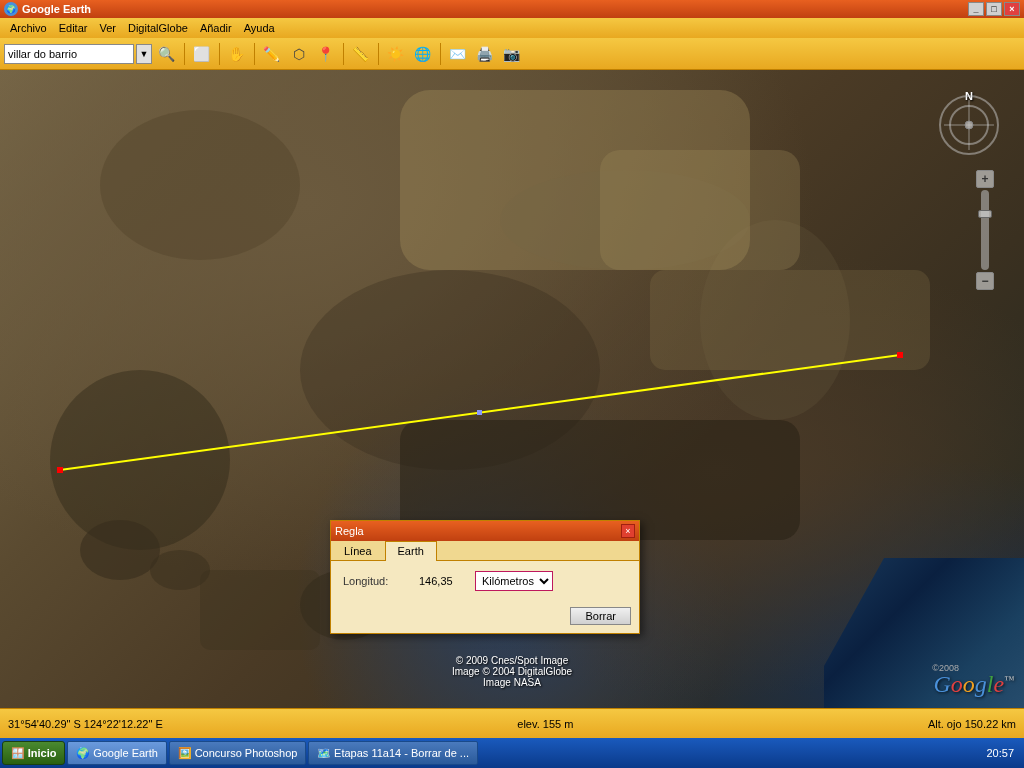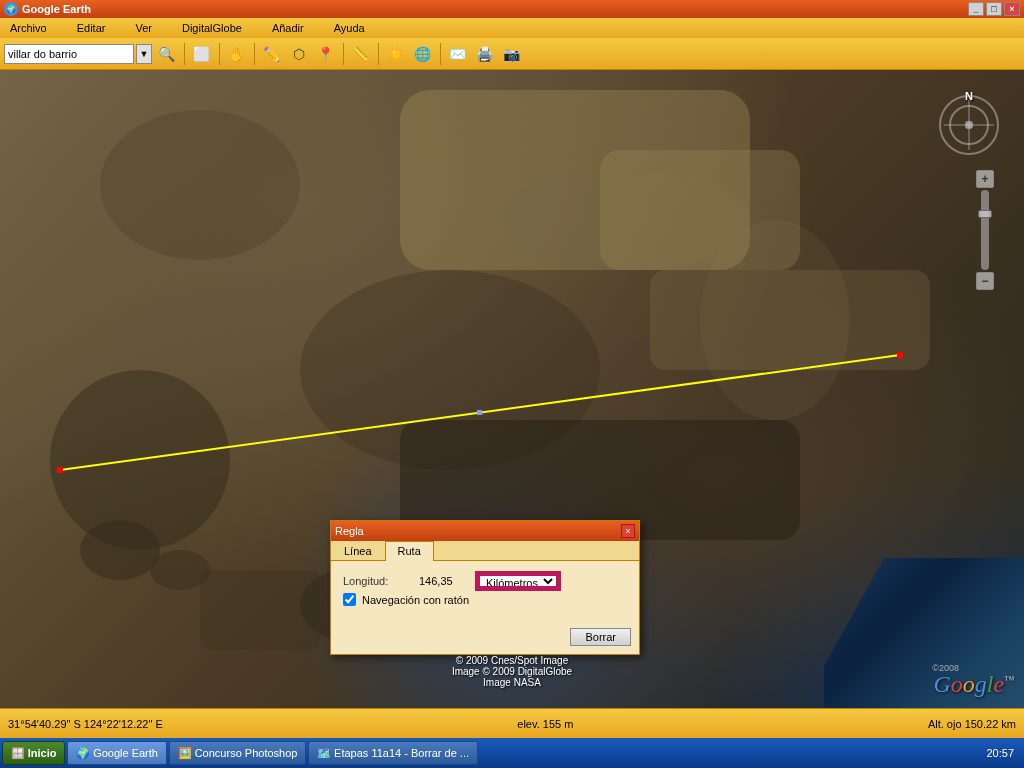--- a/index.html
+++ b/index.html
@@ -29,21 +29,21 @@
       display: flex; align-items: center; justify-content: center; font-size: 9px; cursor: pointer; color: #000;
     }
 
     
     #menubar {
       height: 20px;
       background: linear-gradient(to bottom, #f5c842, #e8a820);
       display: flex;
       align-items: center;
       padding: 0 4px;
-      gap: 18px;
+      gap: 0;
       font-size: 11px;
     }
     .menu-item {
       padding: 1px 6px;
       cursor: pointer;
       color: #000;
     }
 
     
     #toolbar {
@@ -241,21 +241,21 @@
       min-width: 70px;
     }
     .dialog-value {
       font-size: 11px;
       color: #000;
       min-width: 50px;
     }
     .unit-select {
       height: 20px;
       font-size: 11px;
-      border: 5px solid #be185d;
+      border: 1px solid #be185d;
       background: white;
       padding: 0 2px;
     }
     .dialog-checkbox-row {
       display: flex;
       align-items: center;
       gap: 6px;
       margin-bottom: 8px;
     }
     .dialog-btn {
@@ -463,45 +463,41 @@
     <div class="zoom-btn">−</div>
   </div>
 
   <div id="dialog">
     <div id="dialog-titlebar">
       <span>Regla</span>
       <div id="dialog-close">×</div>
     </div>
     <div id="dialog-tabs">
       <div class="dialog-tab">Línea</div>
-      <div class="dialog-tab active">Ruta</div>
+      <div class="dialog-tab active">Earth</div>
     </div>
     <div id="dialog-content">
       <div class="dialog-row">
         <span class="dialog-label">Longitud:</span>
         <span class="dialog-value">146,35</span>
         <select class="unit-select">
           <option>Kilómetros</option>
           <option>Millas</option>
           <option>Metros</option>
         </select>
       </div>
-      <div class="dialog-checkbox-row">
-        <input type="checkbox" checked="" style="">
-        <span>Navegación con ratón</span>
-      </div>
     </div>
     <div class="dialog-actions">
       <button class="dialog-btn">Borrar</button>
     </div>
   </div>
 
   <div id="copyright">
     <div>© 2009 Cnes/Spot Image</div>
-    <div>Image © 2009 DigitalGlobe</div>
+    <div>Image © 2004 DigitalGlobe</div>
     <div>Image NASA</div>
   </div>
 
   <div id="year-badge">©2008</div>
 
   <div id="google-logo">
     <span style="color:#4a90d9;">G</span><span style="color:#e04040;">o</span><span style="color:#f0a020;">o</span><span style="color:#4a90d9;">g</span><span style="color:#40a040;">l</span><span style="color:#e04040;">e</span><span style="font-size:10px;vertical-align:super;color:#ccc;">™</span>
   </div>
 
   <div id="statusbar" style="position:absolute;bottom:0;width:100%;height:30px;background:linear-gradient(to bottom,#f5c842,#e8a820);display:flex;align-items:center;padding:0 8px;gap:10px;border-top:1px solid #c08000;">

